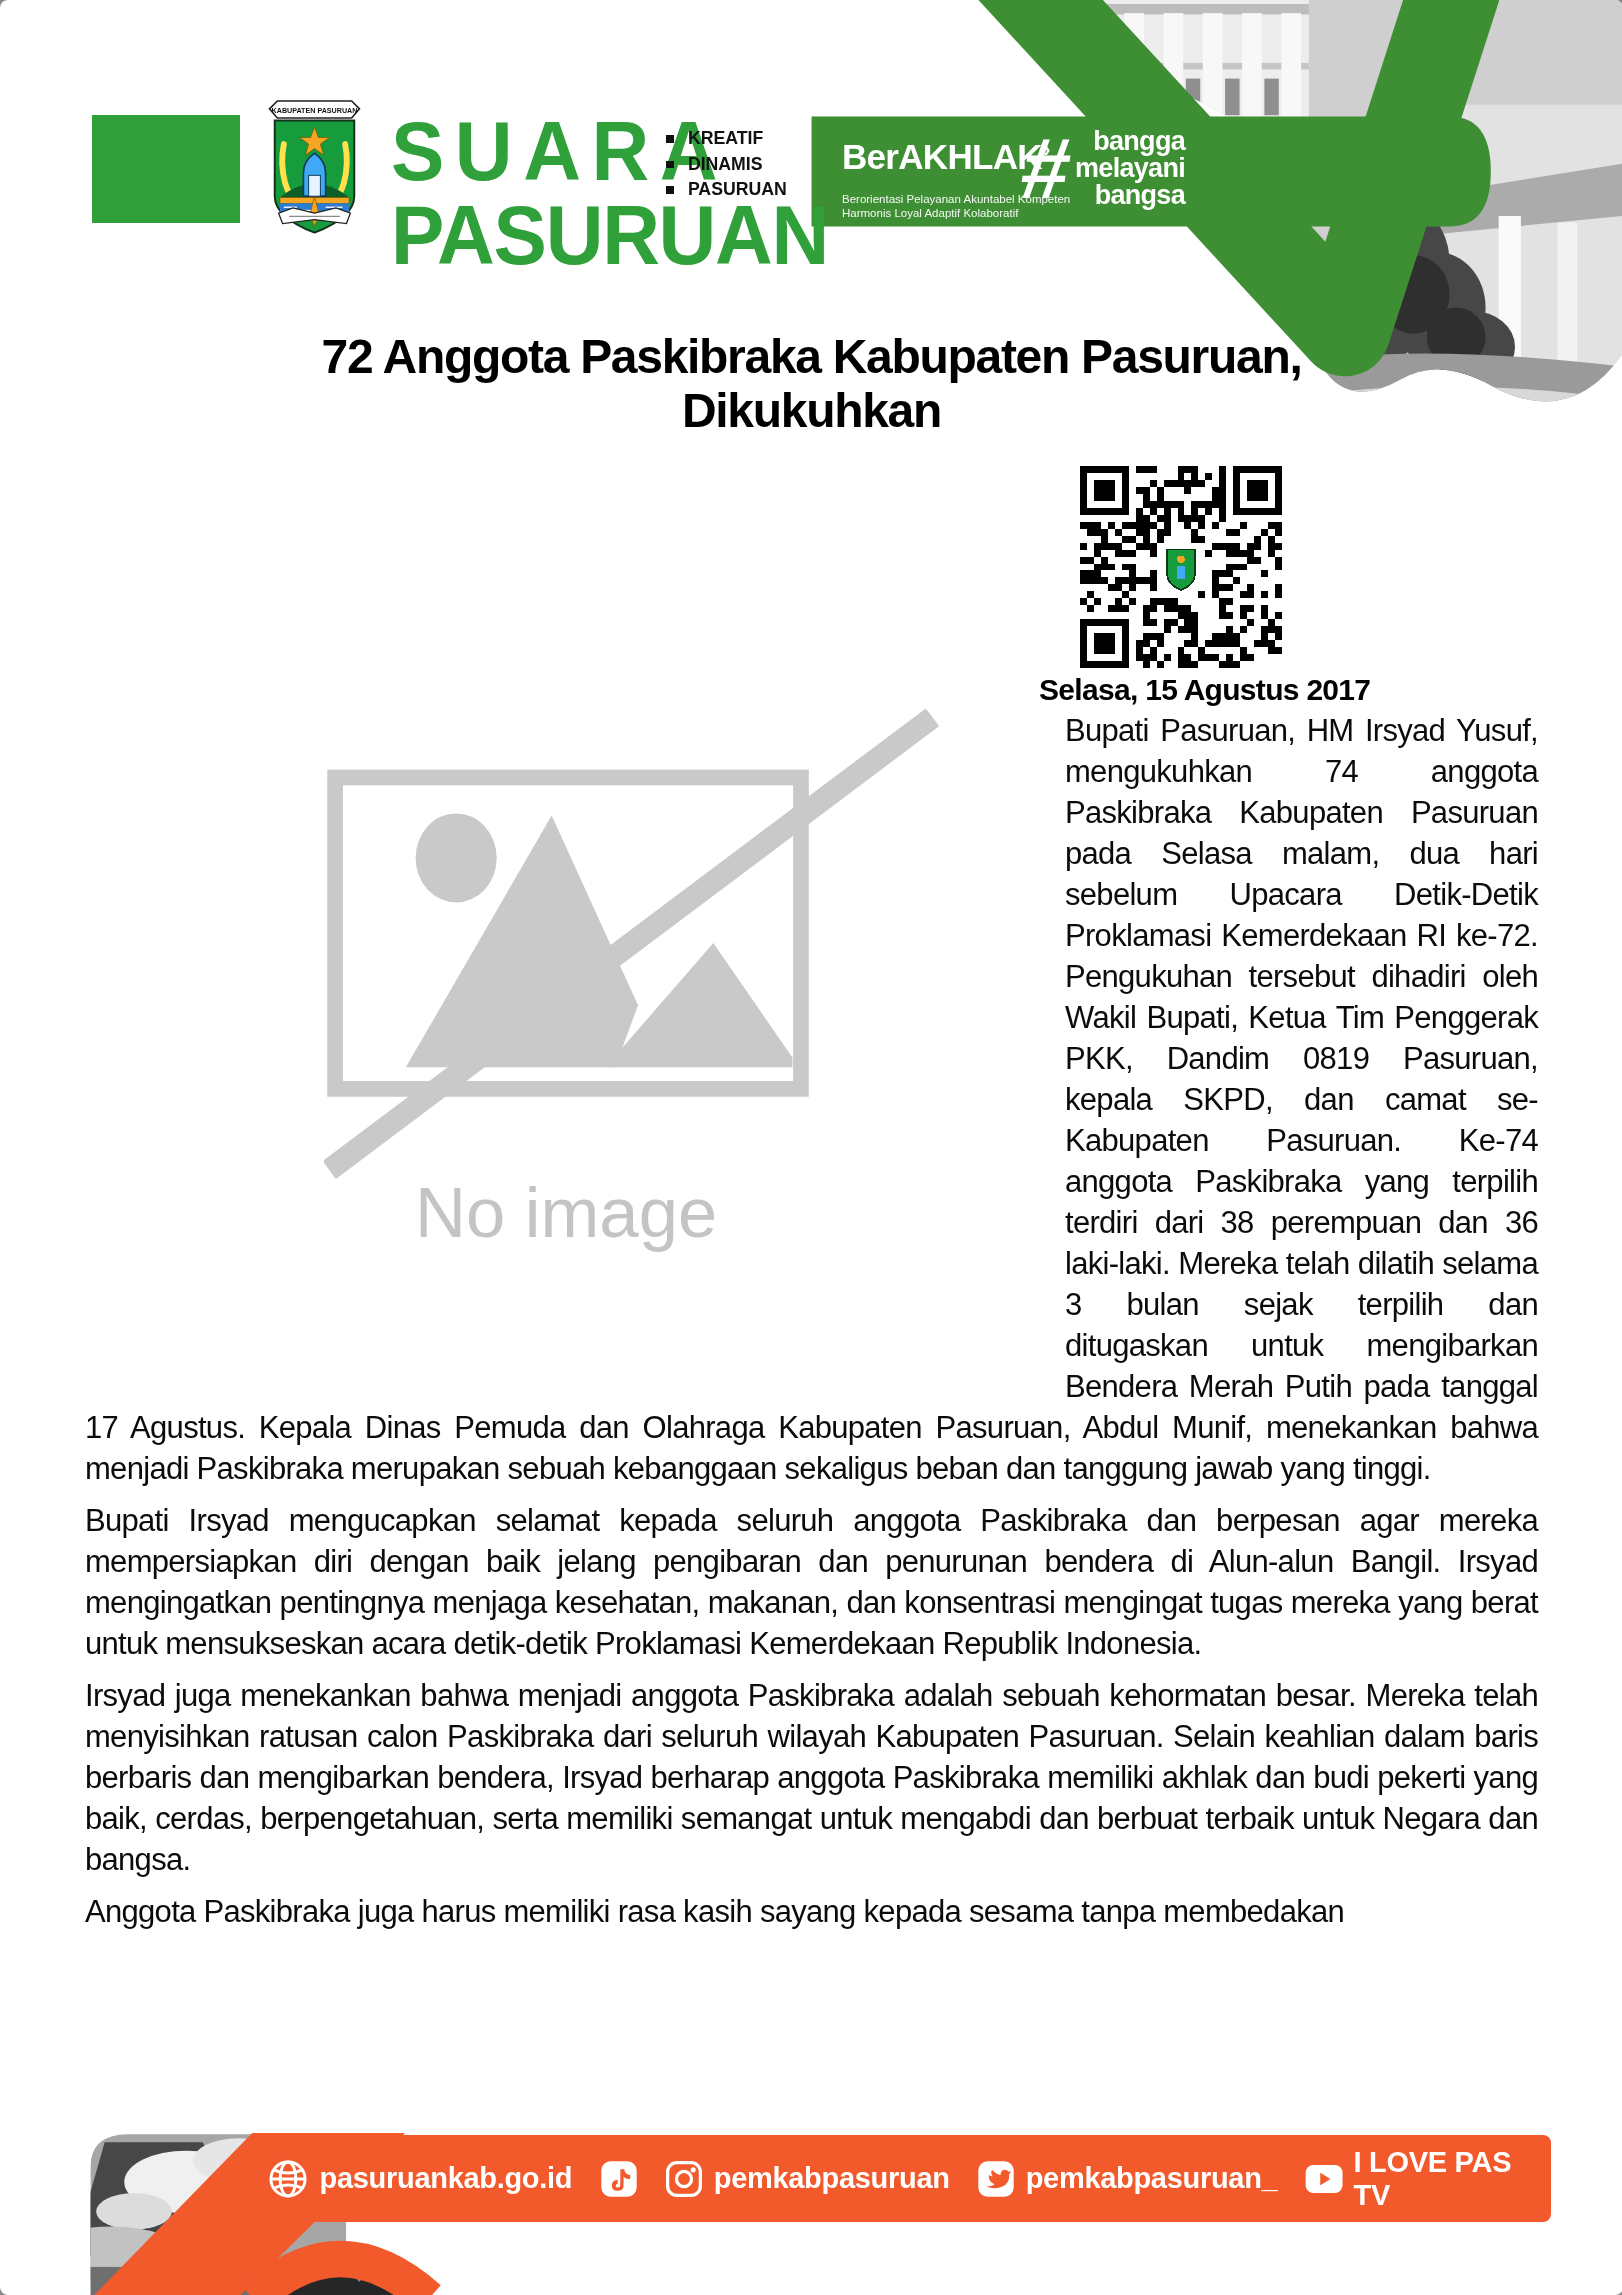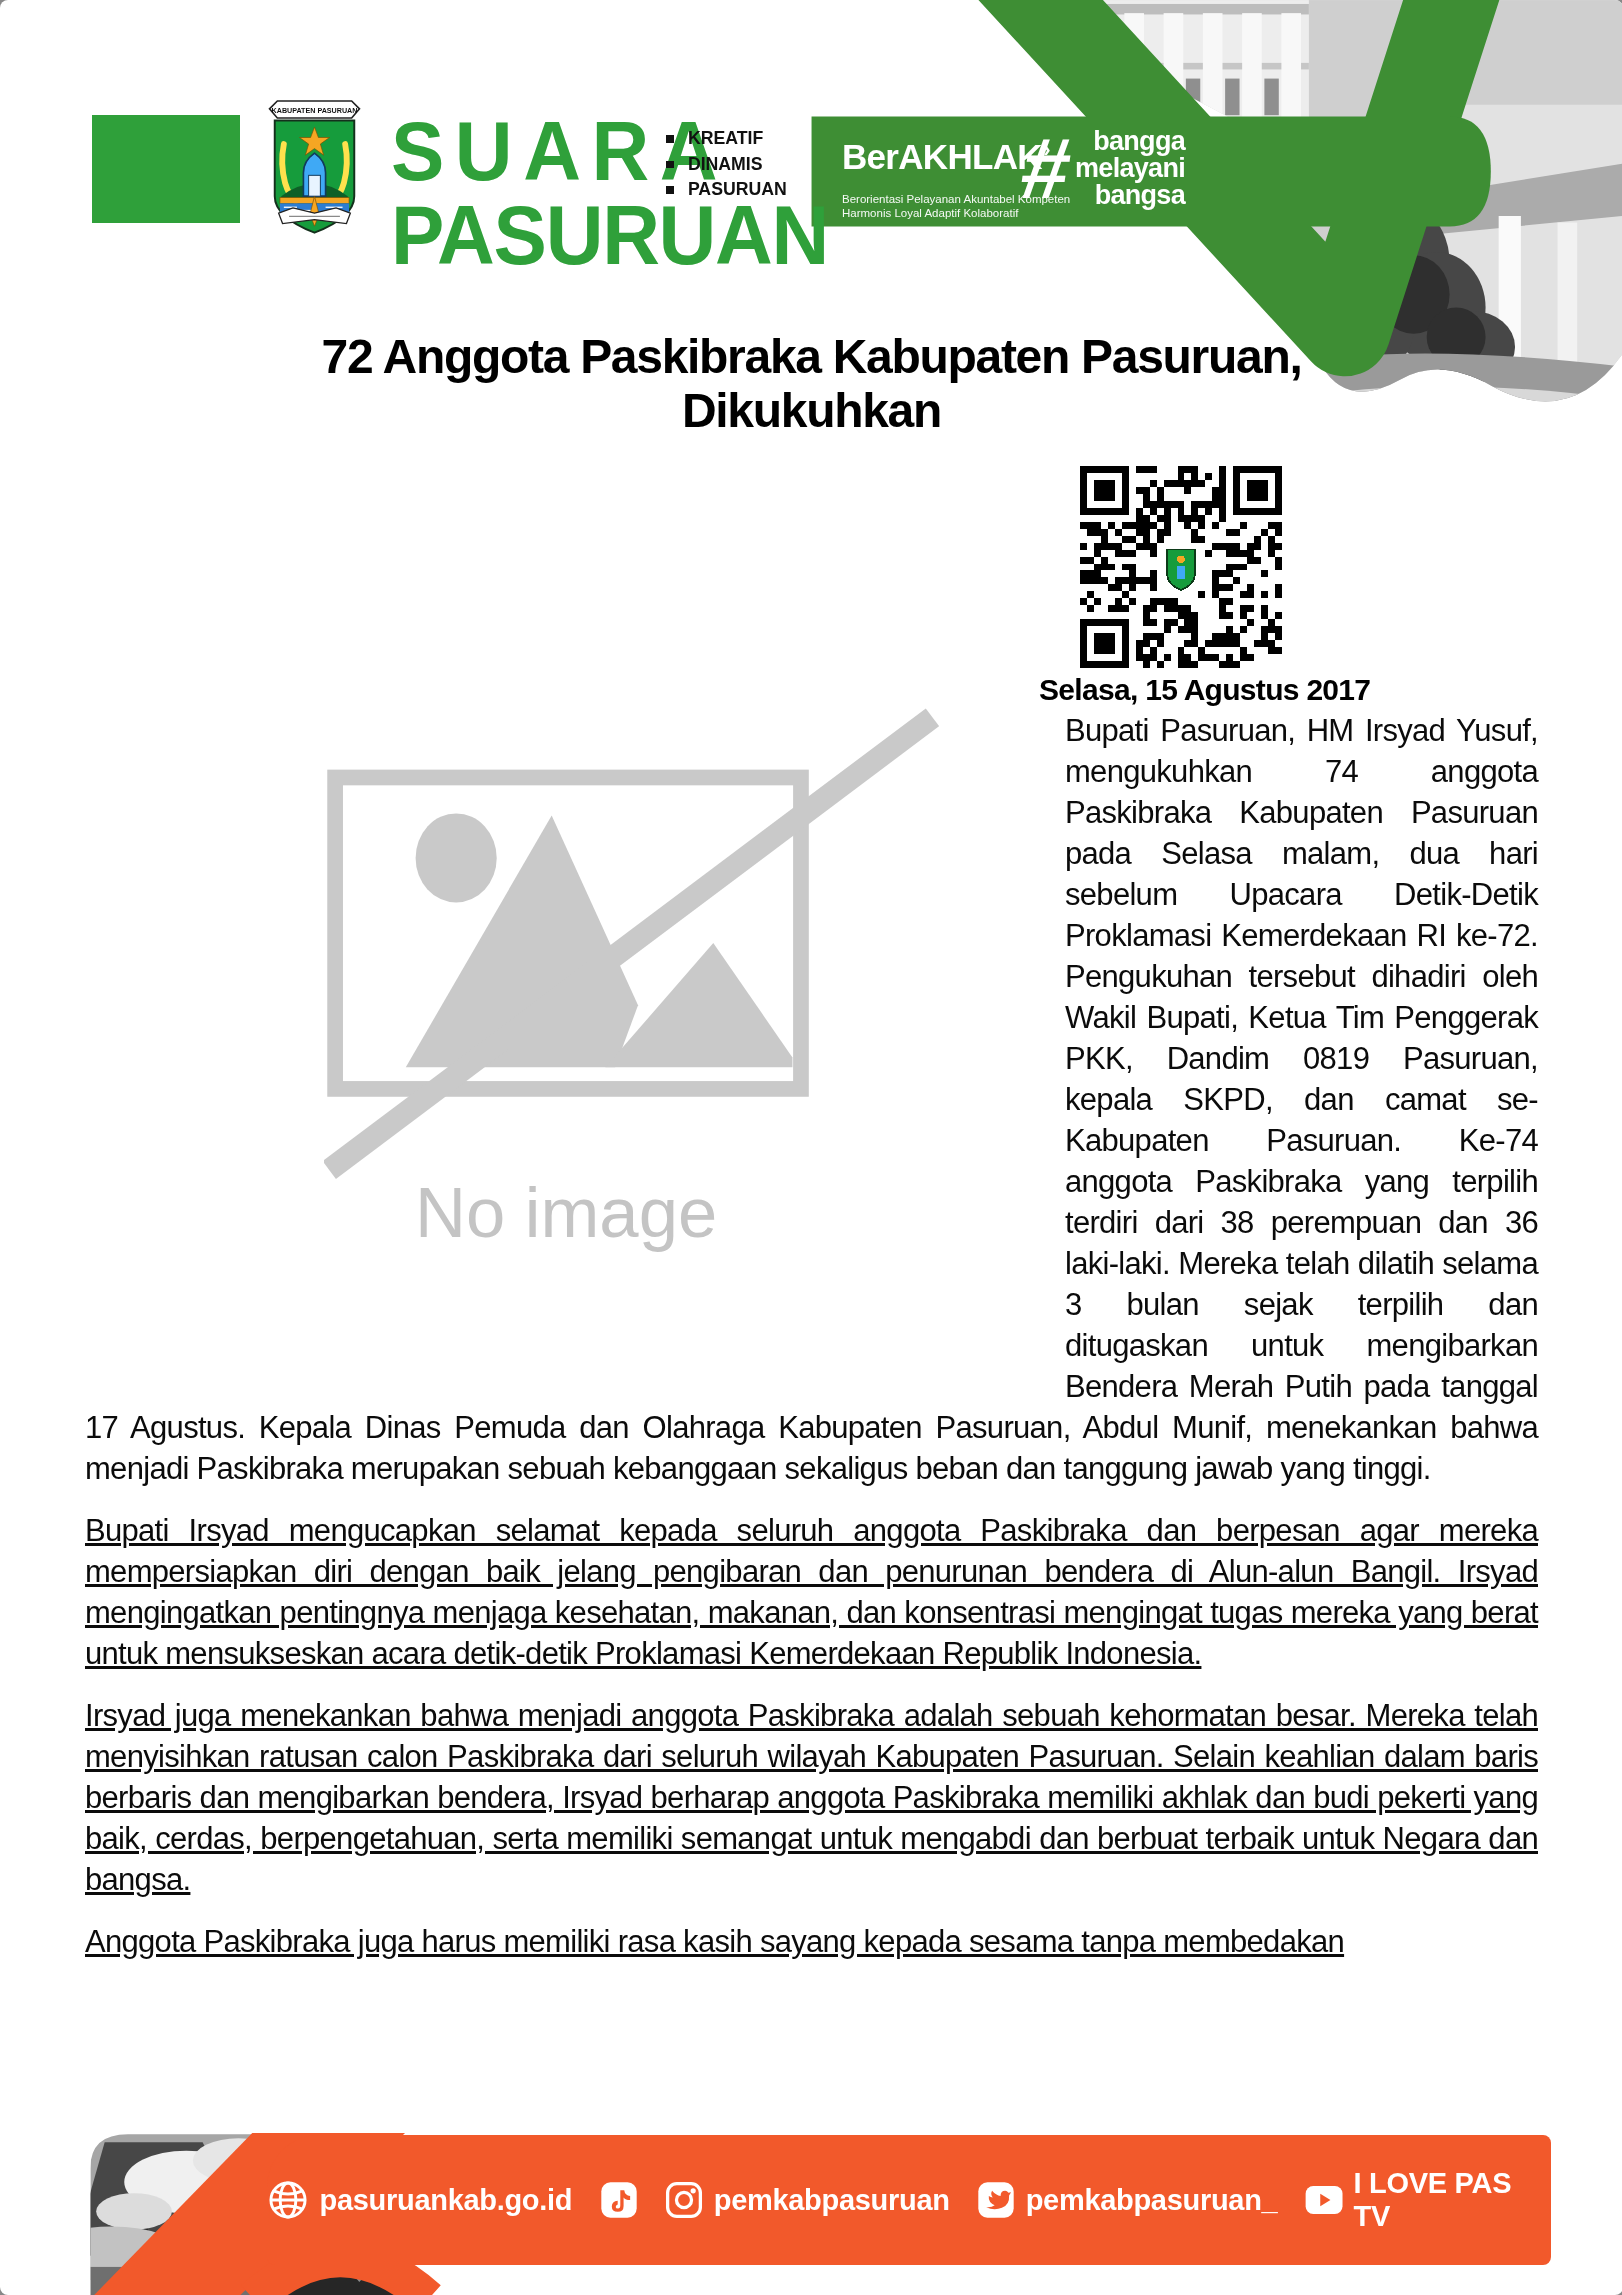--- a/index.html
+++ b/index.html
@@ -29,25 +29,25 @@
 
   
   #title{left:85px;top:330px;width:1453px;text-align:center;font-weight:bold;color:#000;
          font-size:48px;line-height:1.13;letter-spacing:-1.3px;}
   #qr{left:1080px;top:466px;}
   #date{left:1039px;top:673px;font-weight:bold;font-size:30px;color:#000;letter-spacing:-0.7px;}
   #body{left:85px;top:710px;width:1453px;font-size:31px;line-height:41px;color:#0b0b0b;
         text-align:justify;letter-spacing:-0.7px;}
   #body .floatbox{float:left;width:980px;height:690px;}
   #body p{margin:0 0 0 0;}
-  #body p + p{margin-top:21px;text-decoration:underline;}
+  #body p + p{margin-top:11px;}
   #noimage{left:324px;top:691px;}
 
   
-  #footer-bar{left:267px;top:2135px;width:1284px;height:130px;background:#F2592B;
+  #footer-bar{left:267px;top:2135px;width:1284px;height:87px;background:#F2592B;
               border-radius:52px 7.9px 7.9px 7.9px;display:flex;align-items:center;justify-content:center;gap:27.5px;
               color:#fff;font-weight:bold;font-size:29px;letter-spacing:-0.3px;z-index:3;}
   .soc{display:flex;align-items:center;gap:10.5px;}
   .soc svg{display:block;}
   #bottomleft{left:65px;top:2120px;z-index:2;}
 </style>
 </head>
 <body>
 
 <div id="page">

